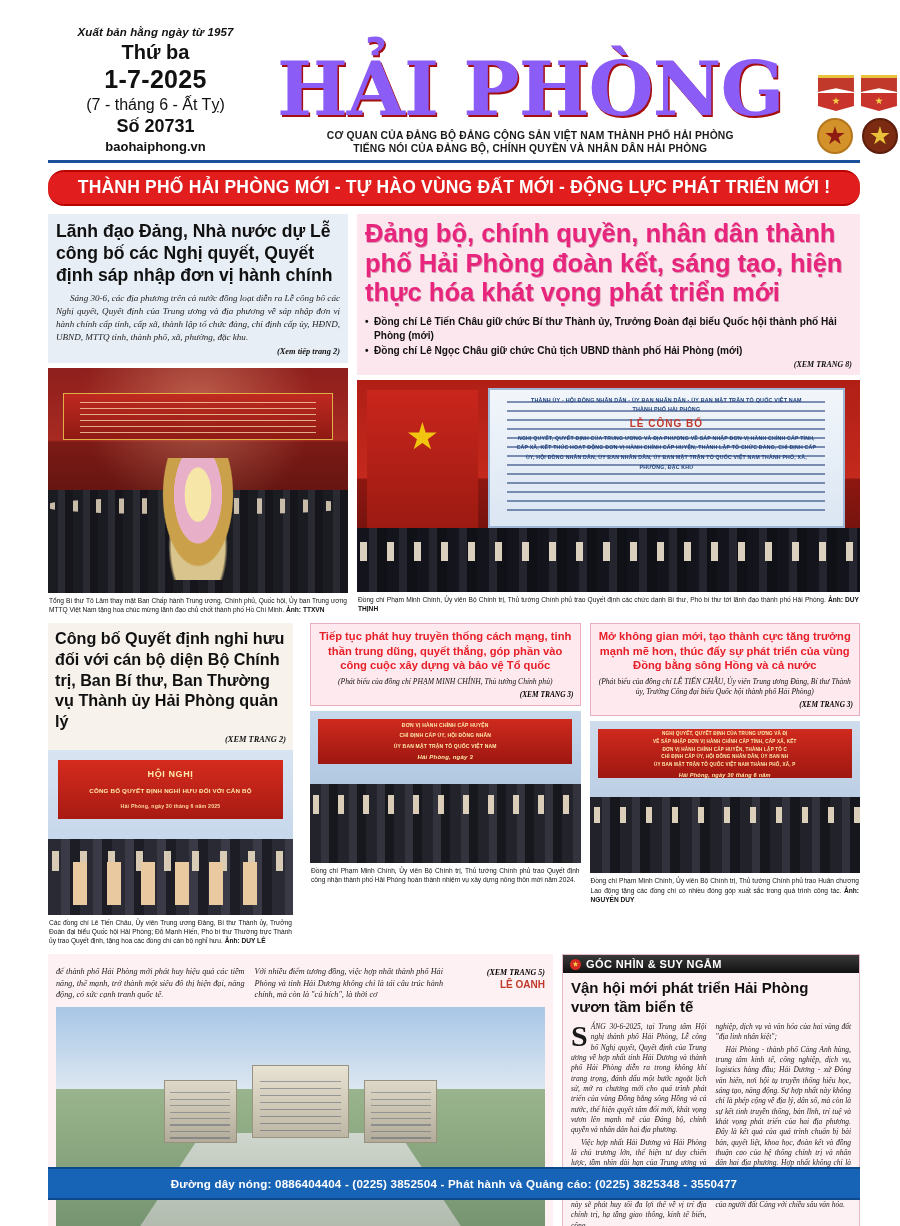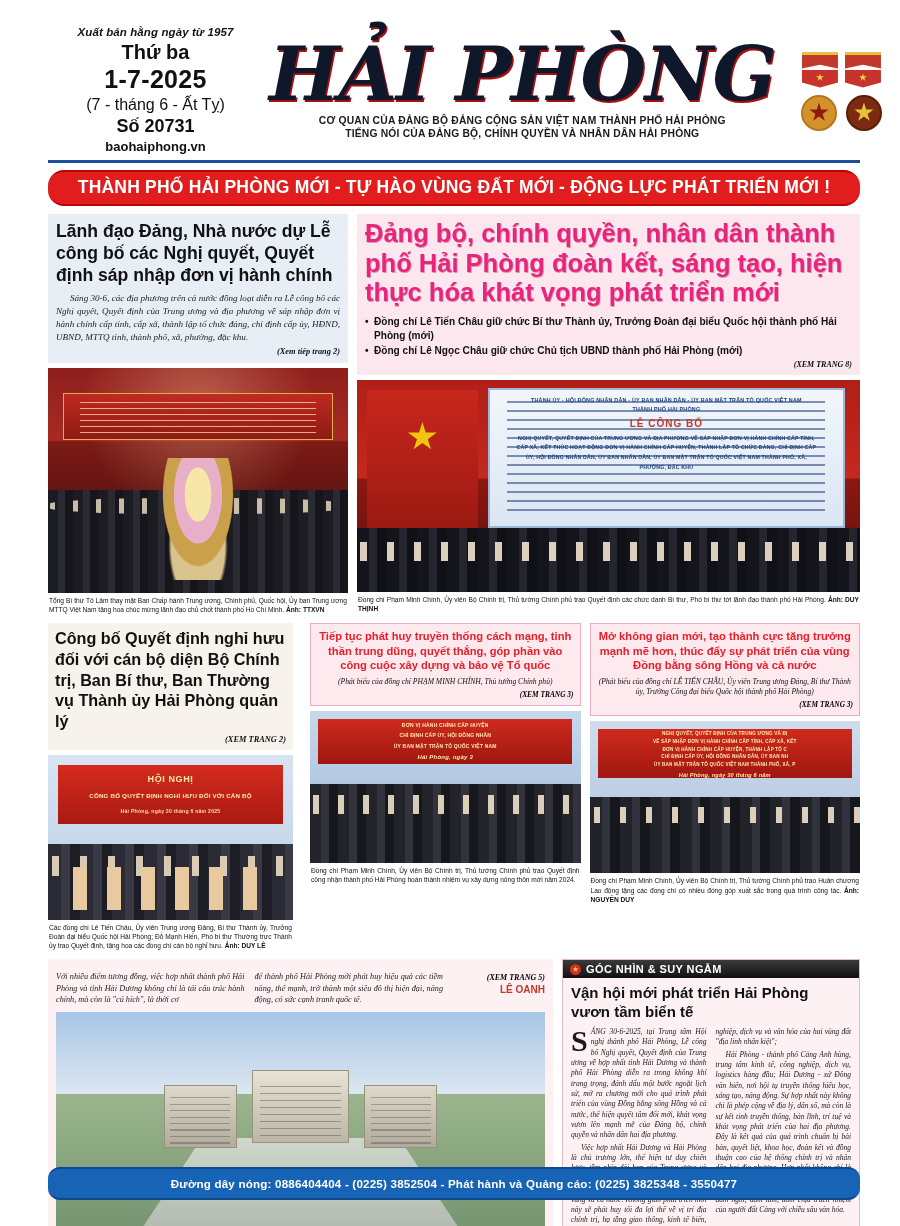--- a/index.html
+++ b/index.html
@@ -5,37 +5,36 @@
   * { box-sizing: border-box; margin: 0; padding: 0; }
   body {
     width: 900px; height: 1226px;
     background: #ffffff;
     font-family: "Liberation Sans", sans-serif;
     overflow: hidden;
   }
   .page { position: relative; width: 900px; height: 1226px; background: #fff; padding: 0; }
 
   
-  .masthead { display: flex; align-items: center; padding: 22px 40px 4px 48px; gap: 6px; }
+  .masthead { display: flex; align-items: flex-end; padding: 22px 40px 4px 48px; gap: 14px; }
   .mast-left { width: 215px; text-align: center; padding-top: 4px; flex-shrink: 0; }
   .mast-since { font-style: italic; font-weight: bold; font-size: 11.5px; color: #111; letter-spacing: .1px; }
   .mast-day { font-size: 20px; font-weight: bold; color: #111; margin-top: 3px; }
   .mast-date { font-size: 25px; font-weight: bold; color: #111; letter-spacing: .3px; margin-top: 1px; }
   .mast-lunar { font-size: 16px; font-weight: normal; color: #111; margin-top: 2px; }
   .mast-issue { font-size: 18px; font-weight: bold; color: #111; margin-top: 2px; }
   .mast-web { font-size: 13px; font-weight: bold; color: #111; margin-top: 2px; }
 
   .mast-center { flex: 1; text-align: center; padding-top: 2px; }
   .mast-title {
     font-family: "DejaVu Serif", serif;
-    font-size: 75px; font-weight: bold; color: #0f172a;
+    font-size: 75px; font-weight: bold; color: #8b5cf6;
     letter-spacing: -1px; line-height: .95;
     text-shadow: 1.5px 1.5px 0 #a50f0f;
     white-space: nowrap;
-    font-style: italic;
   }
   .mast-sub1, .mast-sub2 {
     font-size: 10.3px; font-weight: bold; color: #1a1a1a;
     letter-spacing: .2px; margin-top: 5px; white-space: nowrap;
   }
   .mast-sub2 { margin-top: 2px; }
 
   .mast-right { width: 120px; flex-shrink: 0; padding-top: 6px; }
   .medals-top { display: flex; justify-content: center; gap: 7px; }
   .medal-flag { width: 36px; }
@@ -221,21 +220,21 @@
              background: repeating-linear-gradient(transparent 0 2px, rgba(80,90,110,.5) 2px 3.4px, transparent 3.4px 7px); }
   .city-b2, .city-b3 { position:absolute; top:30%; height:26%; width:15%;
              background: linear-gradient(#ded8c8,#b2ab99); border:1px solid #98917e; }
   .city-b2 { left:22%; } .city-b3 { right:22%; }
   .city-b2::after, .city-b3::after { content:""; position:absolute; inset:16% 8% 0;
              background: repeating-linear-gradient(transparent 0 2px, rgba(80,90,110,.45) 2px 3.2px, transparent 3.2px 6.5px); }
 
   
   .footer { position:absolute; left:48px; right:40px; bottom:26px;
             background:#1763b5; border-top:2px solid #0d4a8d; border-bottom:2px solid #0d4a8d;
-            text-align:center; padding:5px 0 6px;border-radius:12px; }
+            text-align:center; padding:5px 0 6px; }
   .footer span { color:#fff; font-size:11.6px; font-weight:bold; letter-spacing:.2px; }
 </style>
 </head>
 <body>
 
 <div class="page">
 
   <div class="masthead">
     <div class="mast-left">
       <div class="mast-since">Xuất bản hằng ngày từ 1957</div>
@@ -324,21 +323,21 @@
       </div>
     </div>
 
     <div class="row-mid">
 
       <div class="mid-a">
         <div class="hl2-box">
           <div class="hl2">Công bố Quyết định nghỉ hưu đối với cán bộ diện Bộ Chính trị, Ban Bí thư, Ban Thường vụ Thành ủy Hải Phòng quản lý</div>
           <div class="see-more">(XEM TRANG 2)</div>
         </div>
-        <div class="photo" style="height:165px;margin-top:5px">
+        <div class="photo" style="height:165px;">
           <div class="ph3-bg"></div>
           <div class="ph3-banner">
             <div class="ovl-txt" style="top:14%;font-size:9px;letter-spacing:.6px">HỘI NGHỊ</div>
             <div class="ovl-txt" style="top:44%;font-size:6.2px;padding:0 5%">CÔNG BỐ QUYẾT ĐỊNH NGHỈ HƯU ĐỐI VỚI CÁN BỘ</div>
             <div class="ovl-txt" style="top:72%;font-size:5.2px;color:#ffd9a0">Hải Phòng, ngày 30 tháng 6 năm 2025</div>
           </div>
           <div class="ph3-people"></div>
           <div class="ph3-bouquets"></div>
         </div>
         <div class="cap">
@@ -394,22 +393,22 @@
           </div>
 
         </div>
       </div>
     </div>
 
     <div class="row-bot">
 
       <div class="bot-left">
         <div class="bot-cols">
+          <p>để thành phố Hải Phòng mới phát huy hiệu quả các tiềm năng, thế mạnh, trở thành một siêu đô thị hiện đại, năng động, có sức cạnh tranh quốc tế.</p>
           <p>Với nhiều điểm tương đồng, việc hợp nhất thành phố Hải Phòng và tỉnh Hải Dương không chỉ là tái cấu trúc hành chính, mà còn là "cú hích", là thời cơ</p>
-          <p>để thành phố Hải Phòng mới phát huy hiệu quả các tiềm năng, thế mạnh, trở thành một siêu đô thị hiện đại, năng động, có sức cạnh tranh quốc tế.</p>
           <div class="bot-meta">
             <div class="s1">(XEM TRANG 5)</div>
             <div class="s2">LÊ OANH</div>
           </div>
         </div>
         <div class="city">
           <div class="city-sky"></div>
           <div class="city-ground"></div>
           <div class="city-plaza"></div>
           <div class="city-b2"></div>

